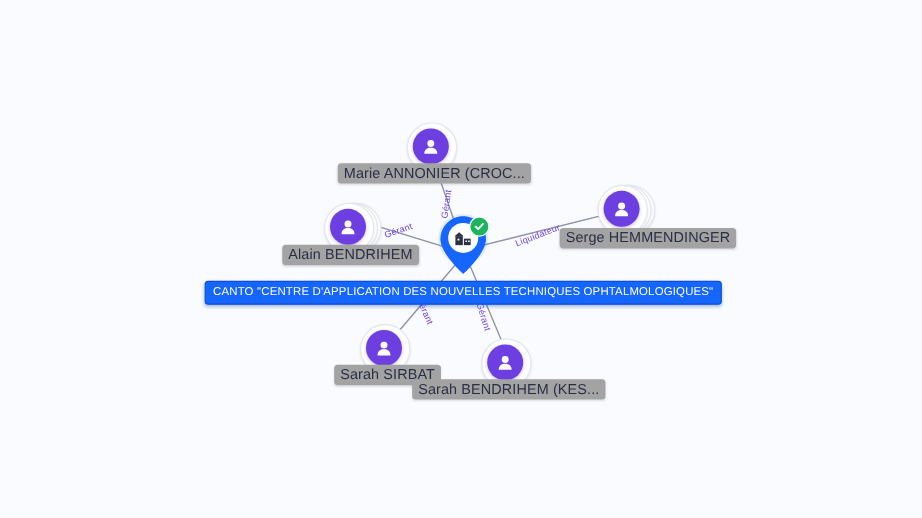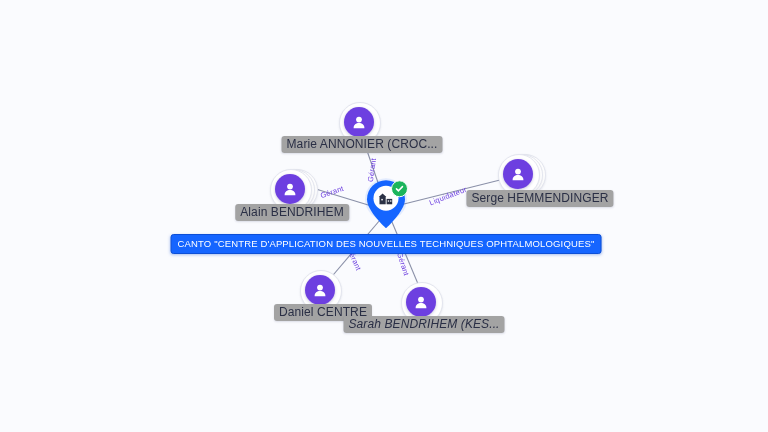--- a/index.html
+++ b/index.html
@@ -177,31 +177,31 @@
       <div class="node-label" style="left: 513px; top: 190px; margin-left: 27px;">Serge HEMMENDINGER</div>
       <div class="person-node" style="left: 323px; top: 290px;">
         <div class="stack-ring s1"></div>
         <div class="person-disc">
           <svg width="16" height="16" viewBox="0 0 16 16" xmlns="http://www.w3.org/2000/svg">
             <circle cx="8" cy="5.6" r="2.9" fill="#ffffff"></circle>
             <path d="M2.6 14.2 C2.6 10.6 5.1 9.1 8 9.1 C10.9 9.1 13.4 10.6 13.4 14.2 Z" fill="#ffffff"></path>
           </svg>
         </div>
       </div>
-      <div class="node-label" style="left: 323px; top: 304px;">Daniel CENTRE</div>
+      <div class="node-label" style="left: 323px; top: 304px;">Sarah SIRBAT</div>
       <div class="person-node" style="left: 424px; top: 302px;">
         <div class="stack-ring s1"></div>
         <div class="person-disc">
           <svg width="16" height="16" viewBox="0 0 16 16" xmlns="http://www.w3.org/2000/svg">
             <circle cx="8" cy="5.6" r="2.9" fill="#ffffff"></circle>
             <path d="M2.6 14.2 C2.6 10.6 5.1 9.1 8 9.1 C10.9 9.1 13.4 10.6 13.4 14.2 Z" fill="#ffffff"></path>
           </svg>
         </div>
       </div>
-      <div class="node-label" style="left: 424px; top: 316px; font-style: italic;">Sarah BENDRIHEM (KES...</div>
+      <div class="node-label" style="left: 424px; top: 316px;">Sarah BENDRIHEM (KES...</div>
     </div>
   <div id="edge-labels-layer">
       <div class="edge-label" style="left: 372px; top: 170px; transform: translate(-50%, -50%) rotate(-82deg);">Gérant</div>
       <div class="edge-label" style="left: 332px; top: 192px; transform: translate(-50%, -50%) rotate(-19deg);">Gérant</div>
       <div class="edge-label" style="left: 448px; top: 196px; transform: translate(-50%, -50%) rotate(-21deg);">Liquidateur</div>
       <div class="edge-label" style="left: 354px; top: 259px; transform: translate(-50%, -50%) rotate(66deg);">Gérant</div>
       <div class="edge-label" style="left: 403px; top: 264px; transform: translate(-50%, -50%) rotate(73deg);">Gérant</div>
     </div>
 
   <div class="company-node" id="company-node" style="left: 386px; top: 211px;">

